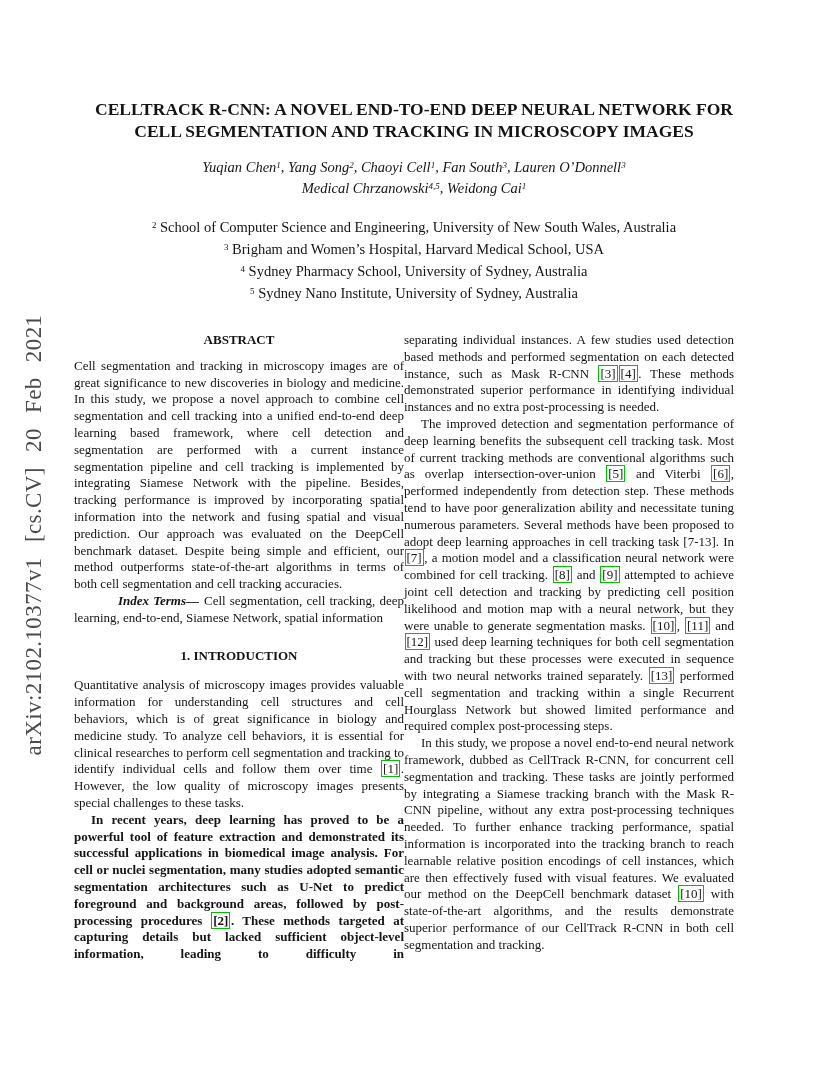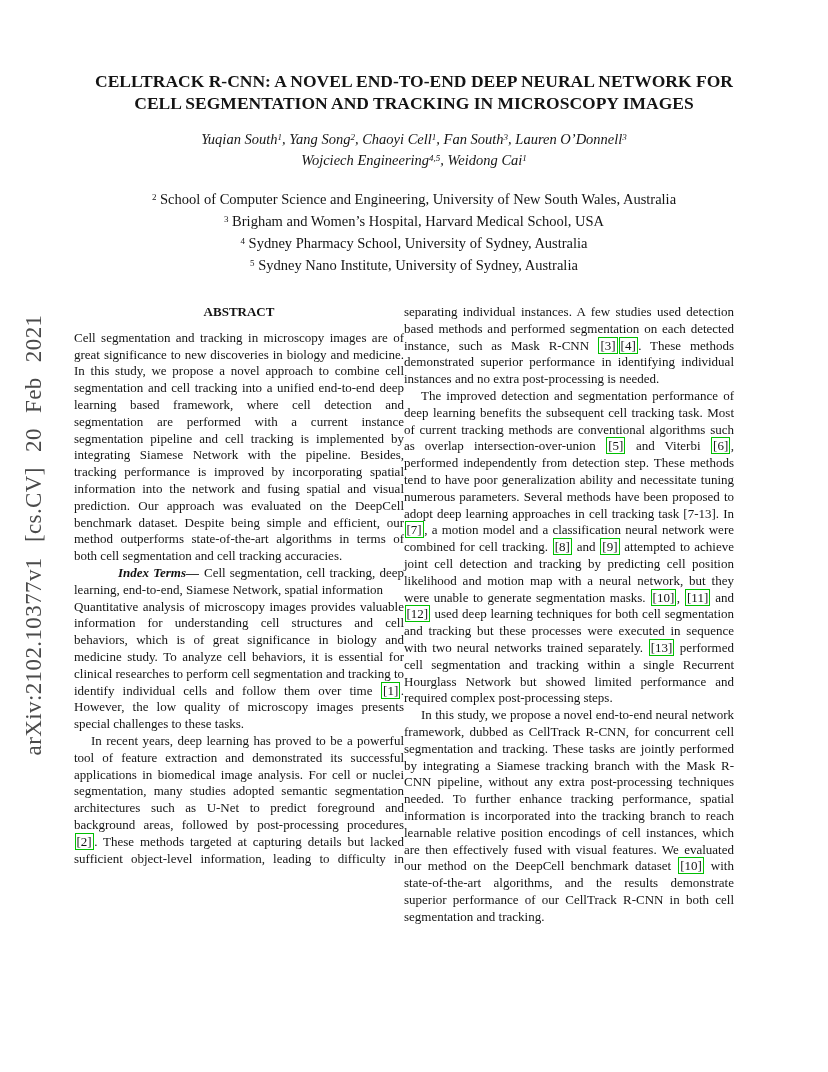--- a/index.html
+++ b/index.html
@@ -14,21 +14,21 @@
   .watermark {
     position: absolute;
     top: 535px; left: 34px;
     transform: translate(-50%, -50%) rotate(-90deg);
     white-space: nowrap;
     font-size: 23px;
     color: #4a4a4a;
     word-spacing: 9px;
     letter-spacing: 0.4px;
   }
-  header { padding-top: 70px; text-align: center; }
+  header { padding-top: 98px; text-align: center; }
   .title {
     font-weight: 700;
     font-size: 17.5px;
     line-height: 22px;
     max-width: 672px;
     margin: 0 auto;
   }
   .authors { margin-top: 15px; font-style: italic; font-size: 14.5px; line-height: 21px; }
   .affiliations { margin-top: 17px; font-size: 14.5px; line-height: 22px; }
   sup { font-size: 0.62em; vertical-align: baseline; position: relative; top: -0.45em; line-height: 0; }
@@ -36,54 +36,55 @@
     display: flex;
     margin: 28px 0 0 74px;
     width: 685px;
   }
   .col { width: 330px; font-size: 13px; line-height: 16.8px; text-align: justify; }
   .sec-head { text-align: center; font-size: 13px; font-weight: 700; }
   .abstract-head { margin-bottom: 9px; }
   .intro-head { margin-top: 21px; margin-bottom: 13px; }
   p.body-par { text-align: justify; }
   p.indent { text-indent: 17px; }
-  p.cont-out { text-align-last: justify; }
+  p.cont-out { text-align-last: justify; font-weight: bold; }
   .it-label { font-weight: 700; font-style: italic; margin-right: 5px; margin-left: 27px; }
   .cite {
     border: 1px solid #00c000;
     padding: 0 1px;
     margin: 0 0.5px;
     color: inherit;
     text-decoration: none;
   }
 </style>
 </head>
 <body>
 
 <div class="watermark">arXiv:2102.10377v1 [cs.CV] 20 Feb 2021</div>
 
 <header>
   <h1 class="title">CELLTRACK R-CNN: A NOVEL END-TO-END DEEP NEURAL NETWORK FOR CELL SEGMENTATION AND TRACKING IN MICROSCOPY IMAGES</h1>
   <div class="authors">
-      <div><span>Yuqian South</span><sup>1</sup>, <span>Yang Song</span><sup>2</sup>, <span>Chaoyi Cell</span><sup>1</sup>, <span>Fan South</span><sup>3</sup>, <span>Lauren O’Donnell</span><sup>3</sup></div>
-      <div><span>Wojciech Engineering</span><sup>4,5</sup>, <span>Weidong Cai</span><sup>1</sup></div>
+      <div><span>Yuqian Chen</span><sup>1</sup>, <span>Yang Song</span><sup>2</sup>, <span>Chaoyi Cell</span><sup>1</sup>, <span>Fan South</span><sup>3</sup>, <span>Lauren O’Donnell</span><sup>3</sup></div>
+      <div><span>Medical Chrzanowski</span><sup>4,5</sup>, <span>Weidong Cai</span><sup>1</sup></div>
     </div>
   <div class="affiliations">
       <div><sup>2</sup> School of Computer Science and Engineering, University of New South Wales, Australia</div>
       <div><sup>3</sup> Brigham and Women’s Hospital, Harvard Medical School, USA</div>
       <div><sup>4</sup> Sydney Pharmacy School, University of Sydney, Australia</div>
       <div><sup>5</sup> Sydney Nano Institute, University of Sydney, Australia</div>
     </div>
 </header>
 
 <div class="columns">
   <div class="col">
     <h2 class="sec-head abstract-head">ABSTRACT</h2>
     <p class="body-par">Cell segmentation and tracking in microscopy images are of great significance to new discoveries in biology and medicine. In this study, we propose a novel approach to combine cell segmentation and cell tracking into a unified end-to-end deep learning based framework, where cell detection and segmentation are performed with a current instance segmentation pipeline and cell tracking is implemented by integrating Siamese Network with the pipeline. Besides, tracking performance is improved by incorporating spatial information into the network and fusing spatial and visual prediction. Our approach was evaluated on the DeepCell benchmark dataset. Despite being simple and efficient, our method outperforms state-of-the-art algorithms in terms of both cell segmentation and cell tracking accuracies.</p>
     <p class="body-par indent"><span class="it-label">Index Terms—</span><span>Cell segmentation, cell tracking, deep learning, end-to-end, Siamese Network, spatial information</span></p>
+    <h2 class="sec-head intro-head">1. INTRODUCTION</h2>
     <p class="body-par">Quantitative analysis of microscopy images provides valuable information for understanding cell structures and cell behaviors, which is of great significance in biology and medicine study. To analyze cell behaviors, it is essential for clinical researches to perform cell segmentation and tracking to identify individual cells and follow them over time <span class="cite">[1]</span>. However, the low quality of microscopy images presents special challenges to these tasks.</p>
     <p class="body-par indent cont-out">In recent years, deep learning has proved to be a powerful tool of feature extraction and demonstrated its successful applications in biomedical image analysis. For cell or nuclei segmentation, many studies adopted semantic segmentation architectures such as U-Net to predict foreground and background areas, followed by post-processing procedures <span class="cite">[2]</span>. These methods targeted at capturing details but lacked sufficient object-level information, leading to difficulty in</p>
   </div>
   <div class="col">
     <p class="body-par">separating individual instances. A few studies used detection based methods and performed segmentation on each detected instance, such as Mask R-CNN <span class="cite">[3]</span><span class="cite">[4]</span>. These methods demonstrated superior performance in identifying individual instances and no extra post-processing is needed.</p>
     <p class="body-par indent">The improved detection and segmentation performance of deep learning benefits the subsequent cell tracking task. Most of current tracking methods are conventional algorithms such as overlap intersection-over-union <span class="cite">[5]</span> and Viterbi <span class="cite">[6]</span>, performed independently from detection step. These methods tend to have poor generalization ability and necessitate tuning numerous parameters. Several methods have been proposed to adopt deep learning approaches in cell tracking task [7-13]. In <span class="cite">[7]</span>, a motion model and a classification neural network were combined for cell tracking. <span class="cite">[8]</span> and <span class="cite">[9]</span> attempted to achieve joint cell detection and tracking by predicting cell position likelihood and motion map with a neural network, but they were unable to generate segmentation masks. <span class="cite">[10]</span>, <span class="cite">[11]</span> and <span class="cite">[12]</span> used deep learning techniques for both cell segmentation and tracking but these processes were executed in sequence with two neural networks trained separately. <span class="cite">[13]</span> performed cell segmentation and tracking within a single Recurrent Hourglass Network but showed limited performance and required complex post-processing steps.</p>
     <p class="body-par indent">In this study, we propose a novel end-to-end neural network framework, dubbed as CellTrack R-CNN, for concurrent cell segmentation and tracking. These tasks are jointly performed by integrating a Siamese tracking branch with the Mask R-CNN pipeline, without any extra post-processing techniques needed. To further enhance tracking performance, spatial information is incorporated into the tracking branch to reach learnable relative position encodings of cell instances, which are then effectively fused with visual features. We evaluated our method on the DeepCell benchmark dataset <span class="cite">[10]</span> with state-of-the-art algorithms, and the results demonstrate superior performance of our CellTrack R-CNN in both cell segmentation and tracking.</p>
   </div>
 </div>
 

